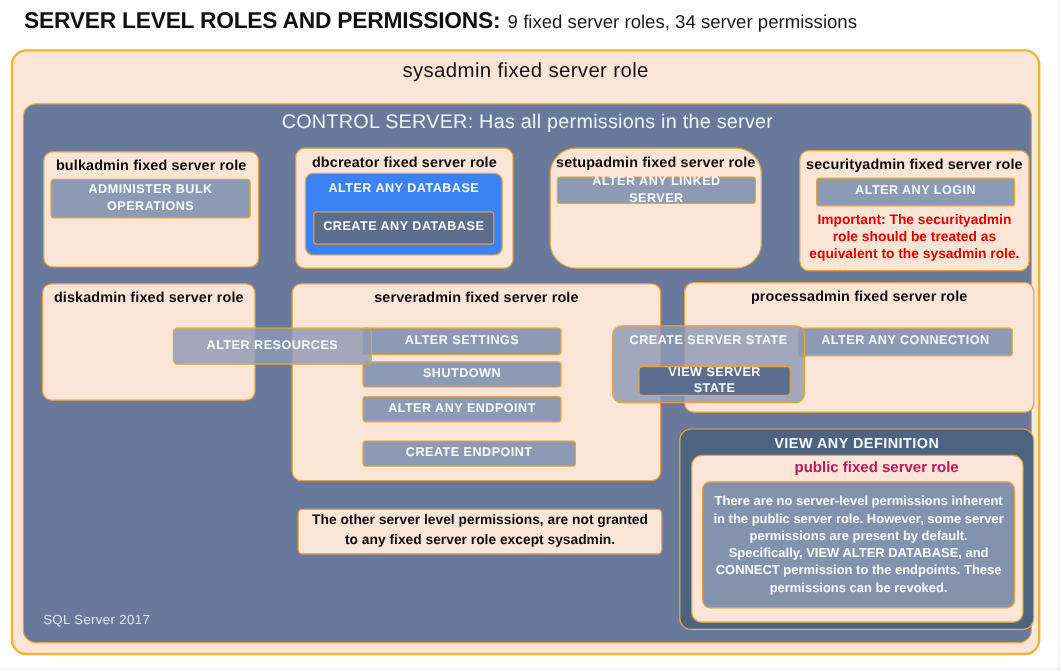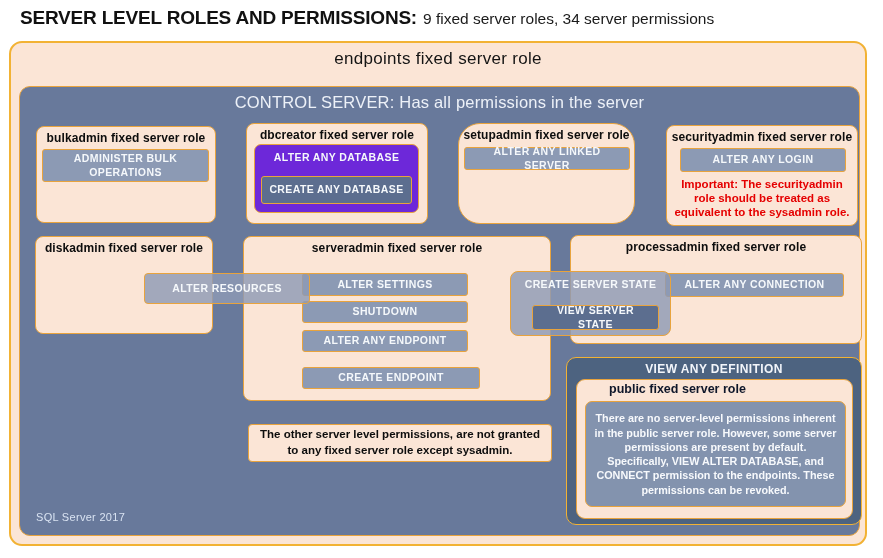--- a/index.html
+++ b/index.html
@@ -49,21 +49,21 @@
 
   
   .perm {
     position:absolute; background:#8C9AB4;
     border:1.5px solid #E8A33D; border-radius:3px;
     display:flex; align-items:center; justify-content:center;
     text-align:center; font-weight:bold; font-size:10.5px; color:#F5F8FB;
     letter-spacing:0.4px; line-height:1.25; padding:1px 6px;
   }
   .perm-dark { background:#5C6E8F; }
-  .perm-container { position:absolute; background:#6d28d9; border:1.5px solid #E8A33D; border-radius:7px; }
+  .perm-container { position:absolute; background:#3b82f6; border:1.5px solid #E8A33D; border-radius:7px; }
   .perm-container .container-label {
     position:absolute; left:0; top:6px; width:100%; text-align:center;
     font-weight:bold; font-size:10.5px; color:#F5F8FB; letter-spacing:0.4px;
   }
   .overlay { background:rgba(141,154,180,0.82); border-radius:4px;margin-left:25px; }
   .overlay-rounded { border-radius:8px; }
 
   .warning-text {
     position:absolute; left:0; top:51px; width:100%; padding:0 5px;
     text-align:center; font-weight:bold; font-size:11.5px; color:#E50000; line-height:1.22;
@@ -83,22 +83,22 @@
   }
   .navy-box .navy-label {
     position:absolute; left:0; top:4px; width:100%; text-align:center;
     font-weight:bold; font-size:12px; color:#F2F5FA; letter-spacing:0.4px;
   }
   .public-box {
     position:absolute; left:9px; top:21px; width:277px; height:140px;
     background:#FBE5D6; border:1.5px solid #E8A33D; border-radius:9px;
   }
   .public-title {
-    position:absolute; left:0; top:2px; width:100%; 
-    font-weight:bold; font-size:12.5px; color:#0f172a;padding-left:32px;
+    position:absolute; left:0; top:2px; width:100%; text-align:center;
+    font-weight:bold; font-size:12.5px; color:#be185d;padding-left:32px;
   }
   .public-desc {
     position:absolute; left:8px; top:21px; width:261px; height:106px;
     background:#8393AE; border:1.5px solid #E8A33D; border-radius:7px;
     display:flex; align-items:center; justify-content:center;
     text-align:center; font-weight:bold; font-size:10.8px; color:#F7F9FC; line-height:1.32;
     padding:4px 8px;
   }
 
   .footer-label {
@@ -109,21 +109,21 @@
 </head>
 <body>
 
 <div class="canvas">
 
   <div class="page-heading">
     <span class="bold">SERVER LEVEL ROLES AND PERMISSIONS:</span><span class="rest">9 fixed server roles, 34 server permissions</span>
   </div>
 
   <div class="sysadmin-box">
-    <div class="sysadmin-title">endpoints fixed server role</div>
+    <div class="sysadmin-title">sysadmin fixed server role</div>
 
     <div class="control-box">
       <div class="control-title">CONTROL SERVER: Has all permissions in the server</div>
 
       <div class="role" style="left:16px; top:39px; width:180px; height:97px;">
         <div class="role-title">bulkadmin fixed server role</div>
         <div class="perm" style="left:5px; top:22px; width:167px; height:33px;">ADMINISTER BULK OPERATIONS</div>
       </div>
 
       <div class="role" style="left:226px; top:36px; width:182px; height:101px;">

